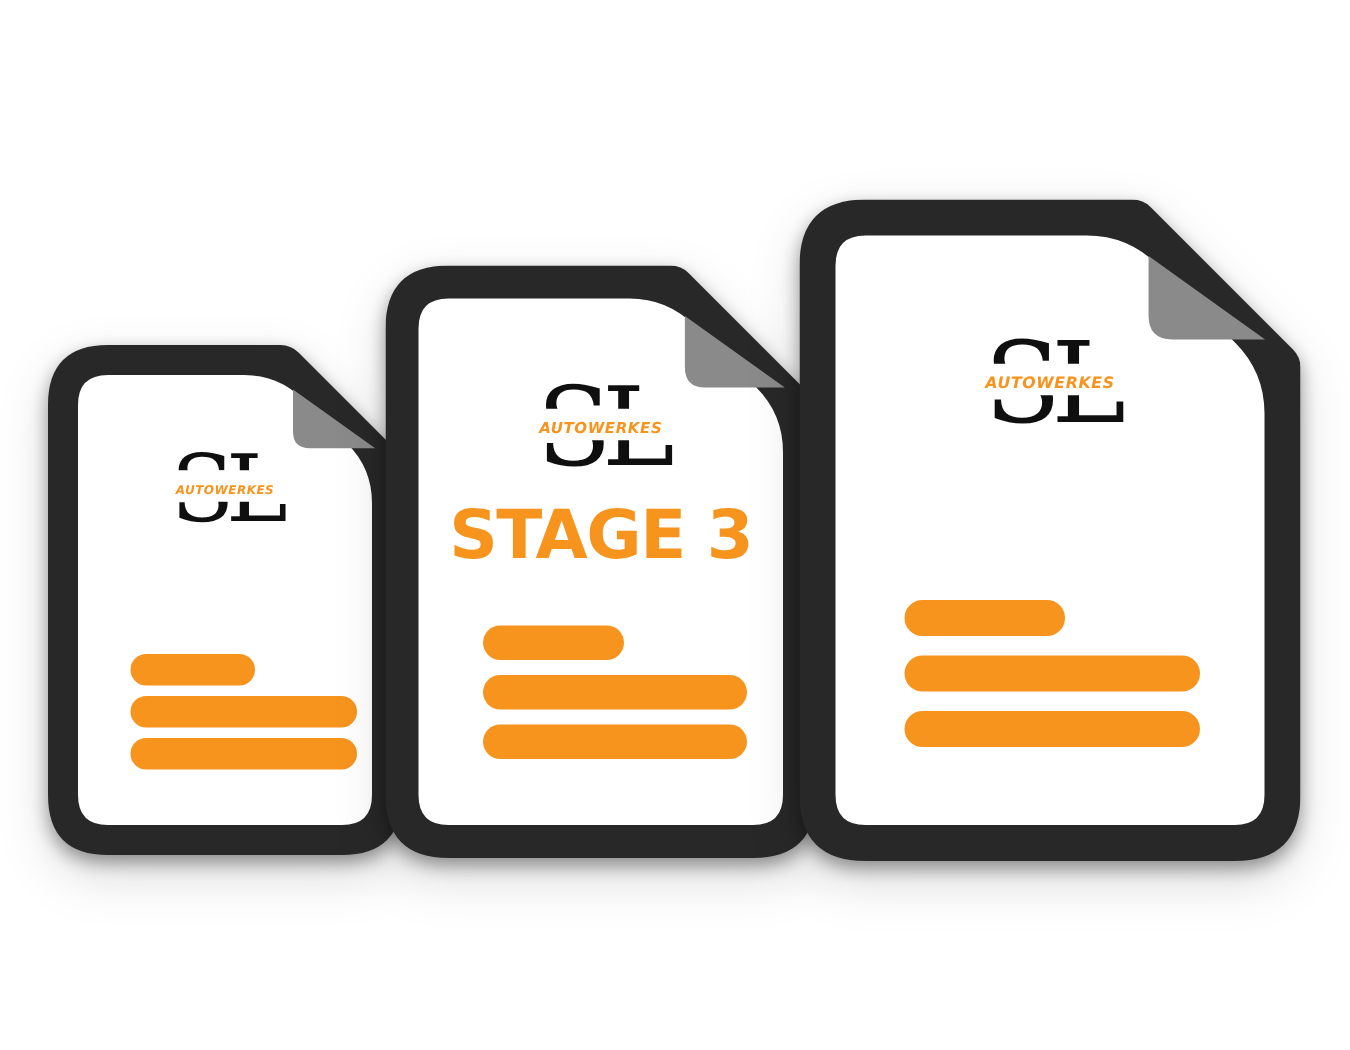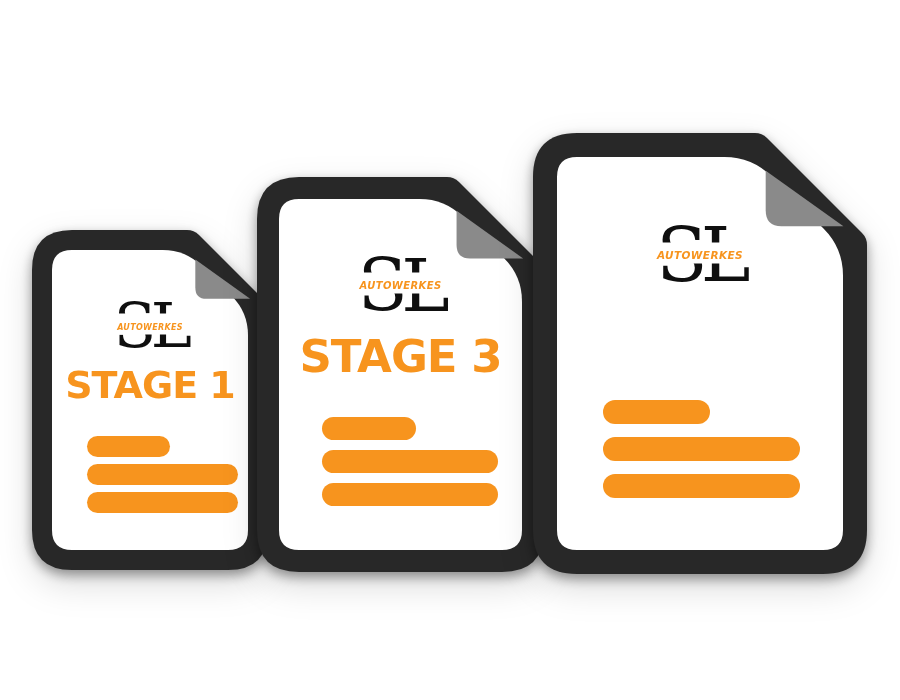--- a/index.html
+++ b/index.html
@@ -75,21 +75,20 @@
       <path class="doc-border" d="M 40 0 L 155 0 Q 162 0 167 5 L 231 69 Q 236 74 236 81 L 236 300 Q 236 340 196 340 L 40 340 Q 0 340 0 300 L 0 40 Q 0 0 40 0 Z"></path>
       <path class="doc-page" d="M 40 20 L 130.72 20 Q 153.72 20 169.981 36.260999999999996 L 199.739 66.019 Q 216 82.28 216 105.28 L 216 300 Q 216 320 196 320 L 40 320 Q 20 320 20 300 L 20 40 Q 20 20 40 20 Z"></path>
       <path class="doc-fold" d="M 163.34 29.62 L 163.34 57.74 Q 163.34 68.84 174.44 68.84 L 218.1 68.84 Z"></path>
     </svg>
     <div class="logo">
       <div class="logo-sl">SL</div>
       <div class="logo-band">
         <span class="logo-word">AUTOWERKES</span>
       </div>
     </div>
-    <div class="doc-title">STAGE 1</div>
     <div class="bars">
       <div class="bar bar-1"></div>
       <div class="bar bar-2"></div>
       <div class="bar bar-3"></div>
     </div>
   </div>
 
   <div class="card" id="card-stage-2" style="left: 257px; top: 177px; width: 287px; height: 395px;">
     <svg class="doc-svg" viewBox="0 0 287 395">
       <path class="doc-border" d="M 42 0 L 190 0 Q 197 0 202 5 L 282 85 Q 287 90 287 97 L 287 353 Q 287 395 245 395 L 42 395 Q 0 395 0 353 L 0 42 Q 0 0 42 0 Z"></path>

